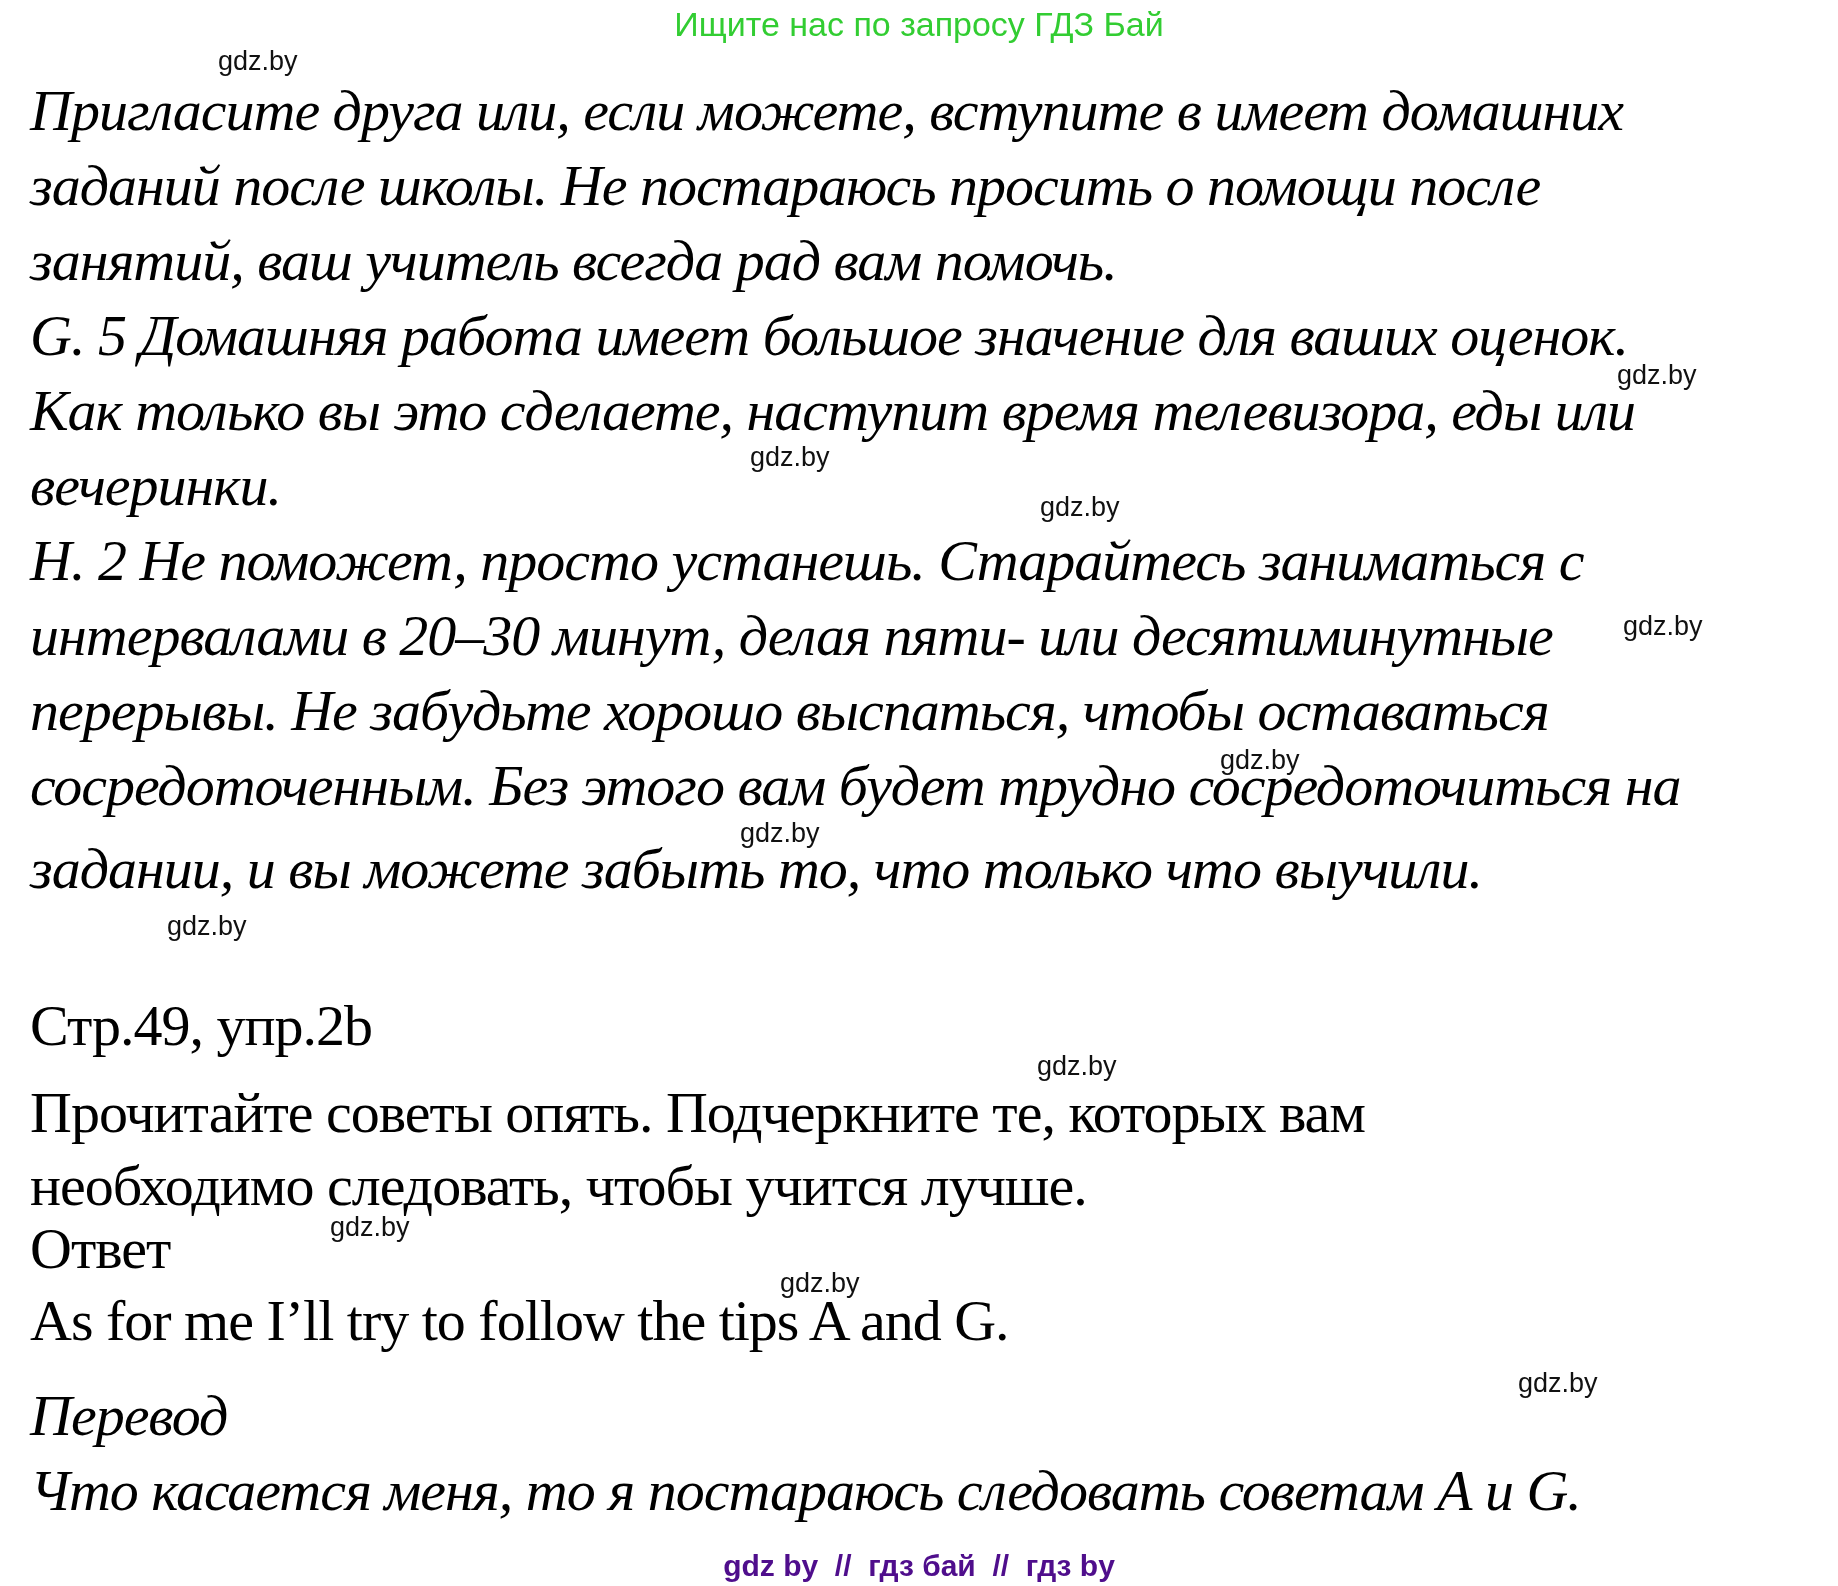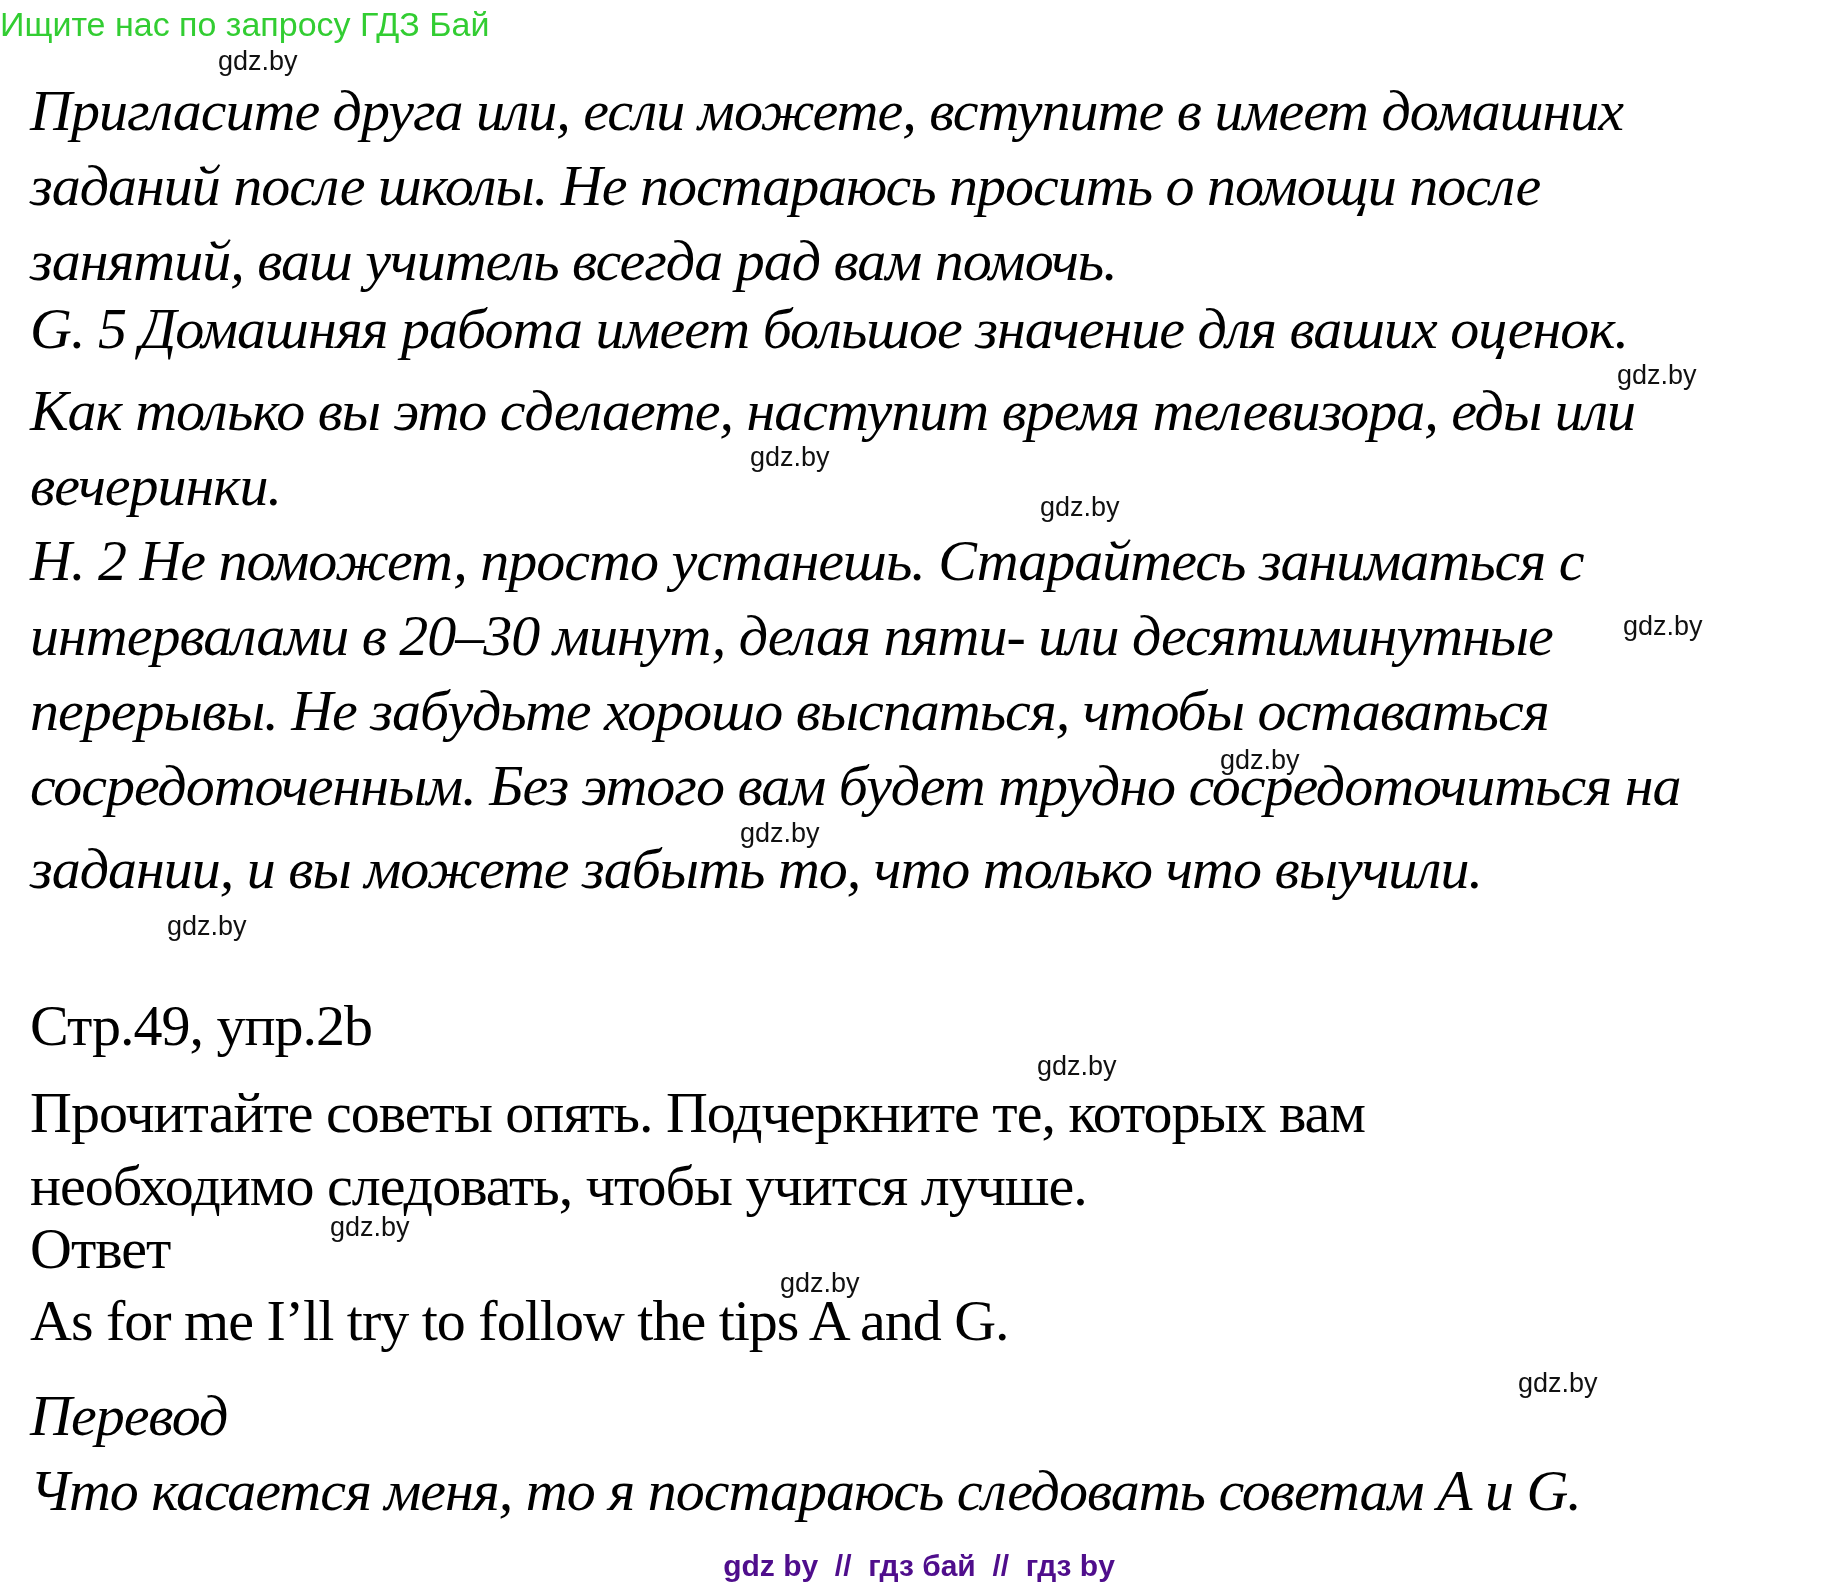--- a/index.html
+++ b/index.html
@@ -9,20 +9,21 @@
     width: 1838px;
     height: 1586px;
     background: #ffffff;
     overflow: hidden;
     color: #000000;
     font-family: "Liberation Serif", serif;
   }
   .promo {
     position: absolute;
     top: 5px; left: 0; width: 100%;
+    text-align: center;
     font-family: "Liberation Sans", sans-serif;
     font-size: 34px;
     color: #32cd32;
   }
   .line {
     position: absolute;
     left: 30px;
     white-space: nowrap;
     font-size: 58px;
     line-height: 1;
@@ -79,21 +80,21 @@
   <div class="wm wm8">gdz.by</div>
   <div class="wm wm9">gdz.by</div>
   <div class="wm wm10">gdz.by</div>
   <div class="wm wm11">gdz.by</div>
   <div class="wm wm12">gdz.by</div>
 
   <div class="line il" style="top:82px">Пригласите друга или, если можете, вступите в имеет домашних</div>
   <div class="line il" style="top:157px">заданий после школы. Не постараюсь просить о помощи после</div>
   <div class="line il" style="top:232px">занятий, ваш учитель всегда рад вам помочь.</div>
 
-  <div class="line il" style="top:300px">G. 5 Домашняя работа имеет большое значение для ваших оценок.</div>
+  <div class="line il" style="top:307px">G. 5 Домашняя работа имеет большое значение для ваших оценок.</div>
   <div class="line il" style="top:382px">Как только вы это сделаете, наступит время телевизора, еды или</div>
   <div class="line il" style="top:457px">вечеринки.</div>
 
   <div class="line il" style="top:532px">Н. 2 Не поможет, просто устанешь. Старайтесь заниматься с</div>
   <div class="line il" style="top:607px">интервалами в 20–30 минут, делая пяти- или десятиминутные</div>
   <div class="line il" style="top:682px">перерывы. Не забудьте хорошо выспаться, чтобы оставаться</div>
   <div class="line il" style="top:757px">сосредоточенным. Без этого вам будет трудно сосредоточиться на</div>
   <div class="line il" style="top:840px">задании, и вы можете забыть то, что только что выучили.</div>
 
   <div class="line bd" style="top:997px">Стр.49, упр.2b</div>

